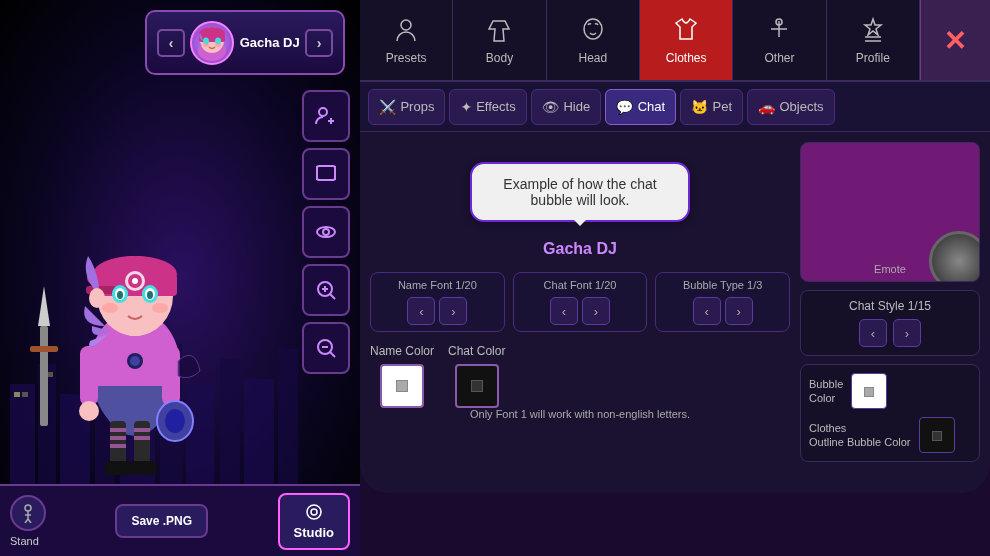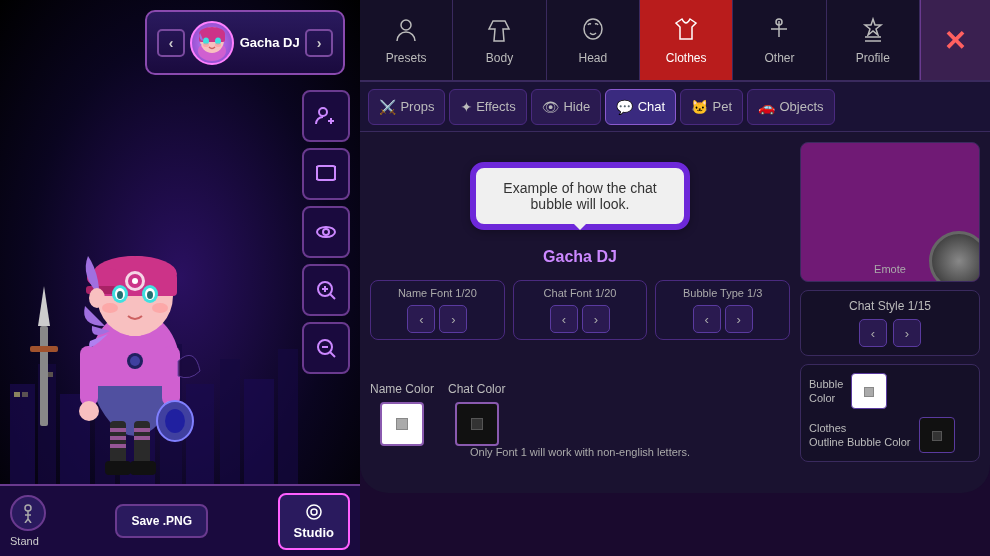--- a/index.html
+++ b/index.html
@@ -284,21 +284,21 @@
 
     .bubble-container {
       display: flex;
       flex-direction: column;
       align-items: center;
       margin-top: 20px;
     }
 
     .chat-bubble {
       background: #f0f0f0;
-      border: 6px solid #6d28d9;
+      border: 2px solid #6d28d9;
       border-radius: 14px;
       padding: 12px 24px;
       max-width: 220px;
       text-align: center;
       font-size: 14px;
       color: #333;
       position: relative;
       box-shadow: 0 2px 8px rgba(0,0,0,0.3);
     }
 
@@ -372,21 +372,20 @@
       margin-top: 12px;
       align-items: center;
       width: 100%;
     }
 
     .color-item {
       display: flex;
       flex-direction: column;
       align-items: center;
       gap: 6px;
-      margin-top: 30px;
     }
 
     .color-label {
       color: #bbb;
       font-size: 12px;
     }
 
     .color-swatch {
       width: 44px;
       height: 44px;

